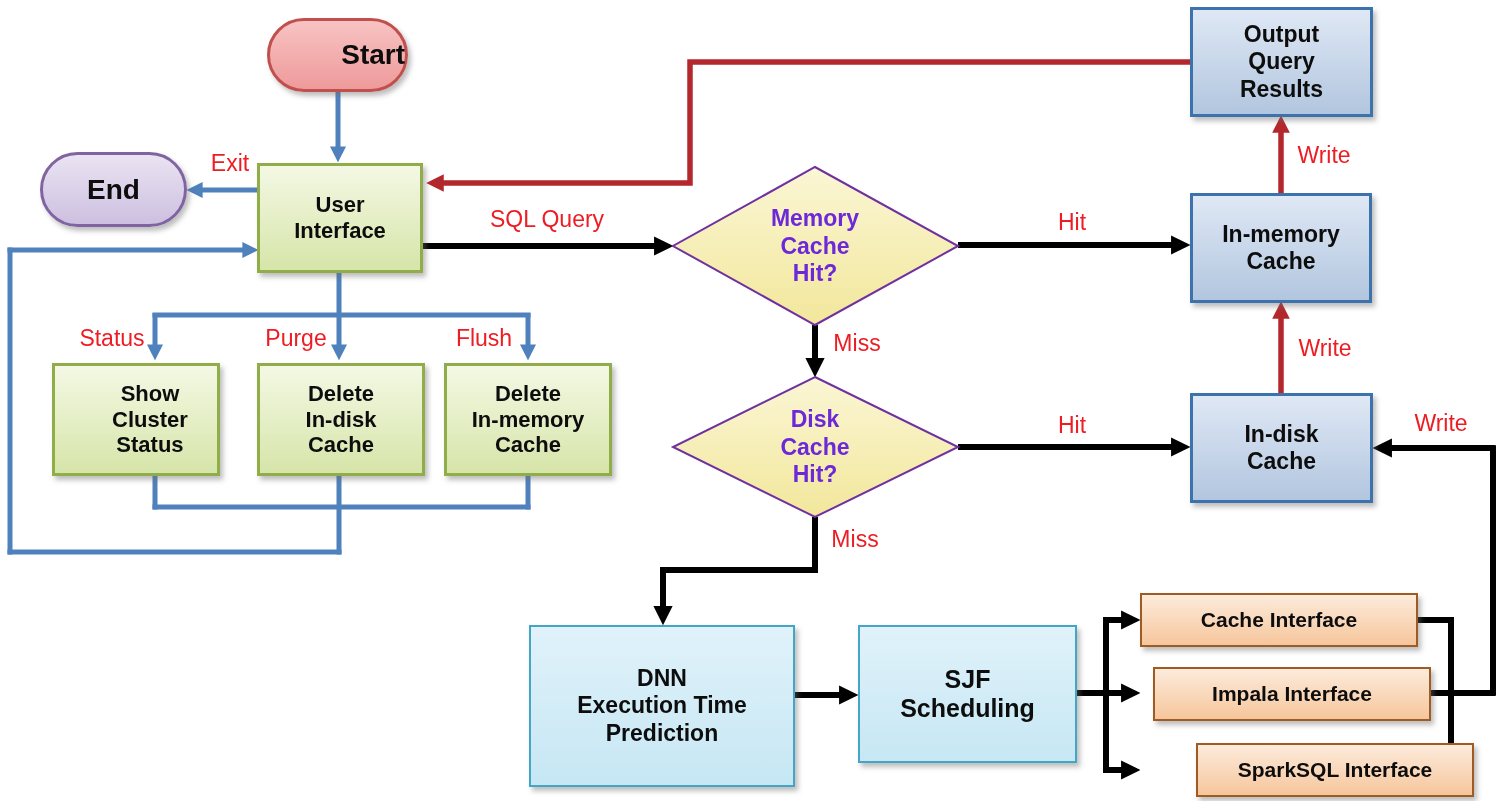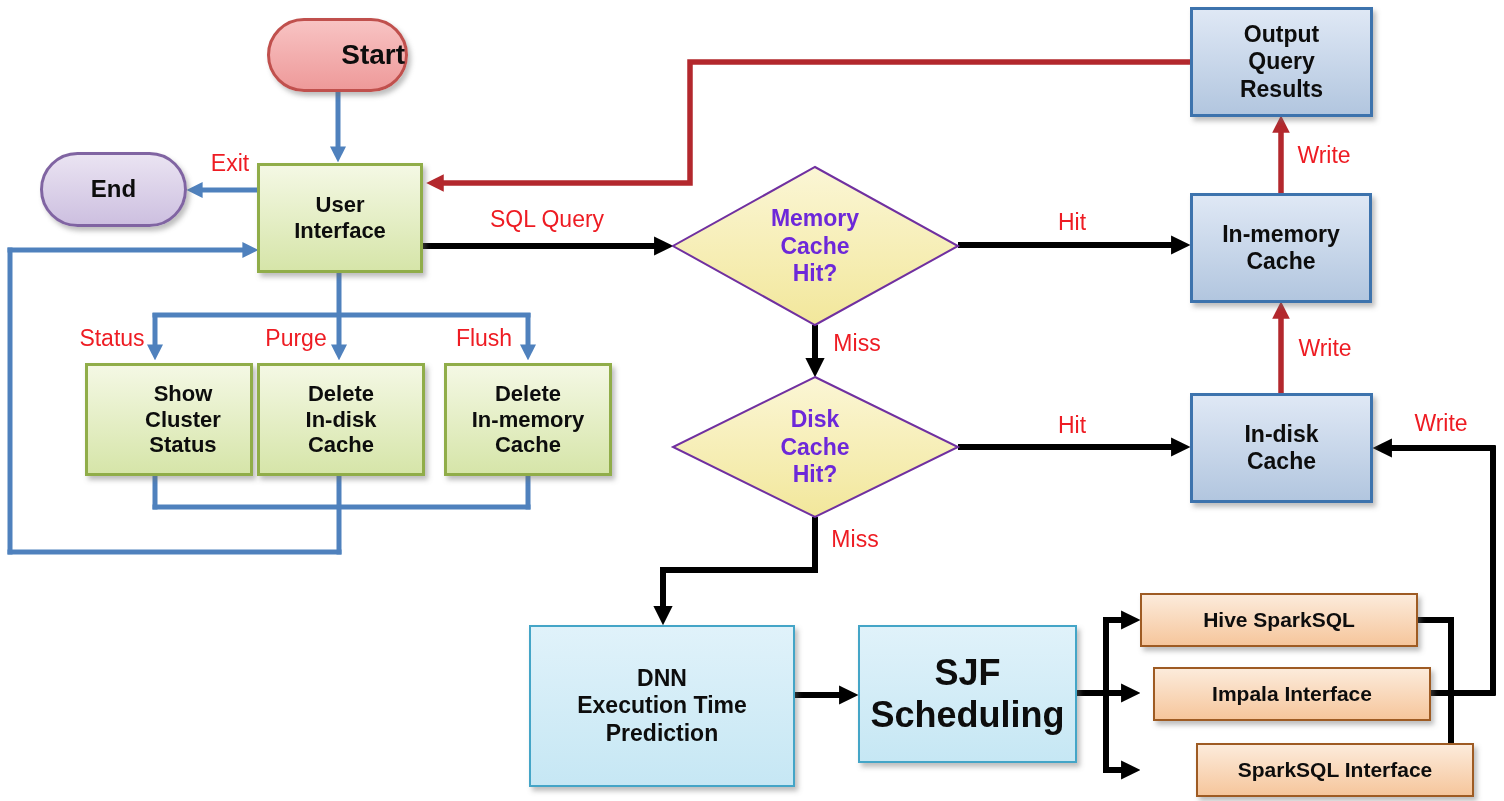--- a/index.html
+++ b/index.html
@@ -16,21 +16,21 @@
   .mk-red{fill:var(--red-connector,#b3282d);}
   .diamond{fill:url(#gradDiamond);stroke:#7030a0;stroke-width:2;}
 
   .node{
     position:absolute;display:flex;align-items:center;justify-content:center;
     text-align:center;font-weight:700;color:#0d0d0d;white-space:pre-line;
     box-sizing:border-box;line-height:1.18;z-index:2;
   }
   .shadow{box-shadow:3px 4px 5px rgba(110,110,110,.45);}
   .start{background:linear-gradient(#f8c3c3,#ee9a9a);border:3px solid #c0504d;border-radius:38px;font-size:28px;}
-  .end{background:linear-gradient(#eae3f2,#cdc0e0);border:3px solid #8064a2;border-radius:38px;font-size:24px;}
+  .end{background:linear-gradient(#eae3f2,#cdc0e0);border:3px solid #8064a2;border-radius:38px;font-size:28px;}
   .green{background:linear-gradient(#f4f8e4,#d6e5a9);border:3px solid #90ad49;font-size:22px;}
   .blue{background:linear-gradient(#dfe8f5,#b2c6df);border:3px solid #3d73ad;font-size:23px;}
   .cyan{background:linear-gradient(#e0f2fa,#c6e7f4);border:2px solid #44a5c7;font-size:23px;}
   .orange{background:linear-gradient(#fcebdb,#f6c69c);border:2px solid #9e5b23;font-size:21px;}
   .diamond-label{
     position:absolute;z-index:2;font-weight:700;font-size:23px;text-align:center;
     white-space:pre-line;transform:translate(-50%,-50%);line-height:1.2;color:#6d28d9;
   }
   .elabel{
     position:absolute;z-index:3;color:var(--label-red,#ee1c23);font-size:23px;
@@ -114,21 +114,21 @@
 
   <div class="node end shadow" style="left:40px;top:152px;width:147px;height:75px;">
     <span>End</span>
   </div>
 
   <div class="node green shadow" style="left:257px;top:163px;width:166px;height:110px;">
     <span>User
 Interface</span>
   </div>
 
-  <div class="node green shadow" style="left:85px;top:363px;width:168px;height:113px;padding-left:28px;">
+  <div class="node green shadow" style="left:52px;top:363px;width:168px;height:113px;padding-left:28px;">
     <span>Show
 Cluster
 Status</span>
   </div>
 
   <div class="node green shadow" style="left:257px;top:363px;width:168px;height:113px;">
     <span>Delete
 In-disk
 Cache</span>
   </div>
@@ -161,27 +161,27 @@
     <span>In-disk
 Cache</span>
   </div>
 
   <div class="node cyan shadow" style="left:529px;top:625px;width:266px;height:162px;">
     <span>DNN
 Execution Time
 Prediction</span>
   </div>
 
-  <div class="node cyan shadow" style="left:858px;top:625px;width:219px;height:138px;font-size:36px;">
+  <div class="node cyan shadow" style="left:858px;top:625px;width:219px;height:138px;font-size:25px;">
     <span>SJF
 Scheduling</span>
   </div>
 
   <div class="node orange shadow" style="left:1140px;top:593px;width:278px;height:54px;">
-    <span>Hive SparkSQL</span>
+    <span>Cache Interface</span>
   </div>
 
   <div class="node orange shadow" style="left:1140px;top:667px;width:278px;height:54px;margin-left:13px;">
     <span>Impala Interface</span>
   </div>
 
   <div class="node orange shadow" style="left:1196px;top:743px;width:278px;height:54px;">
     <span>SparkSQL Interface</span>
   </div>
 

